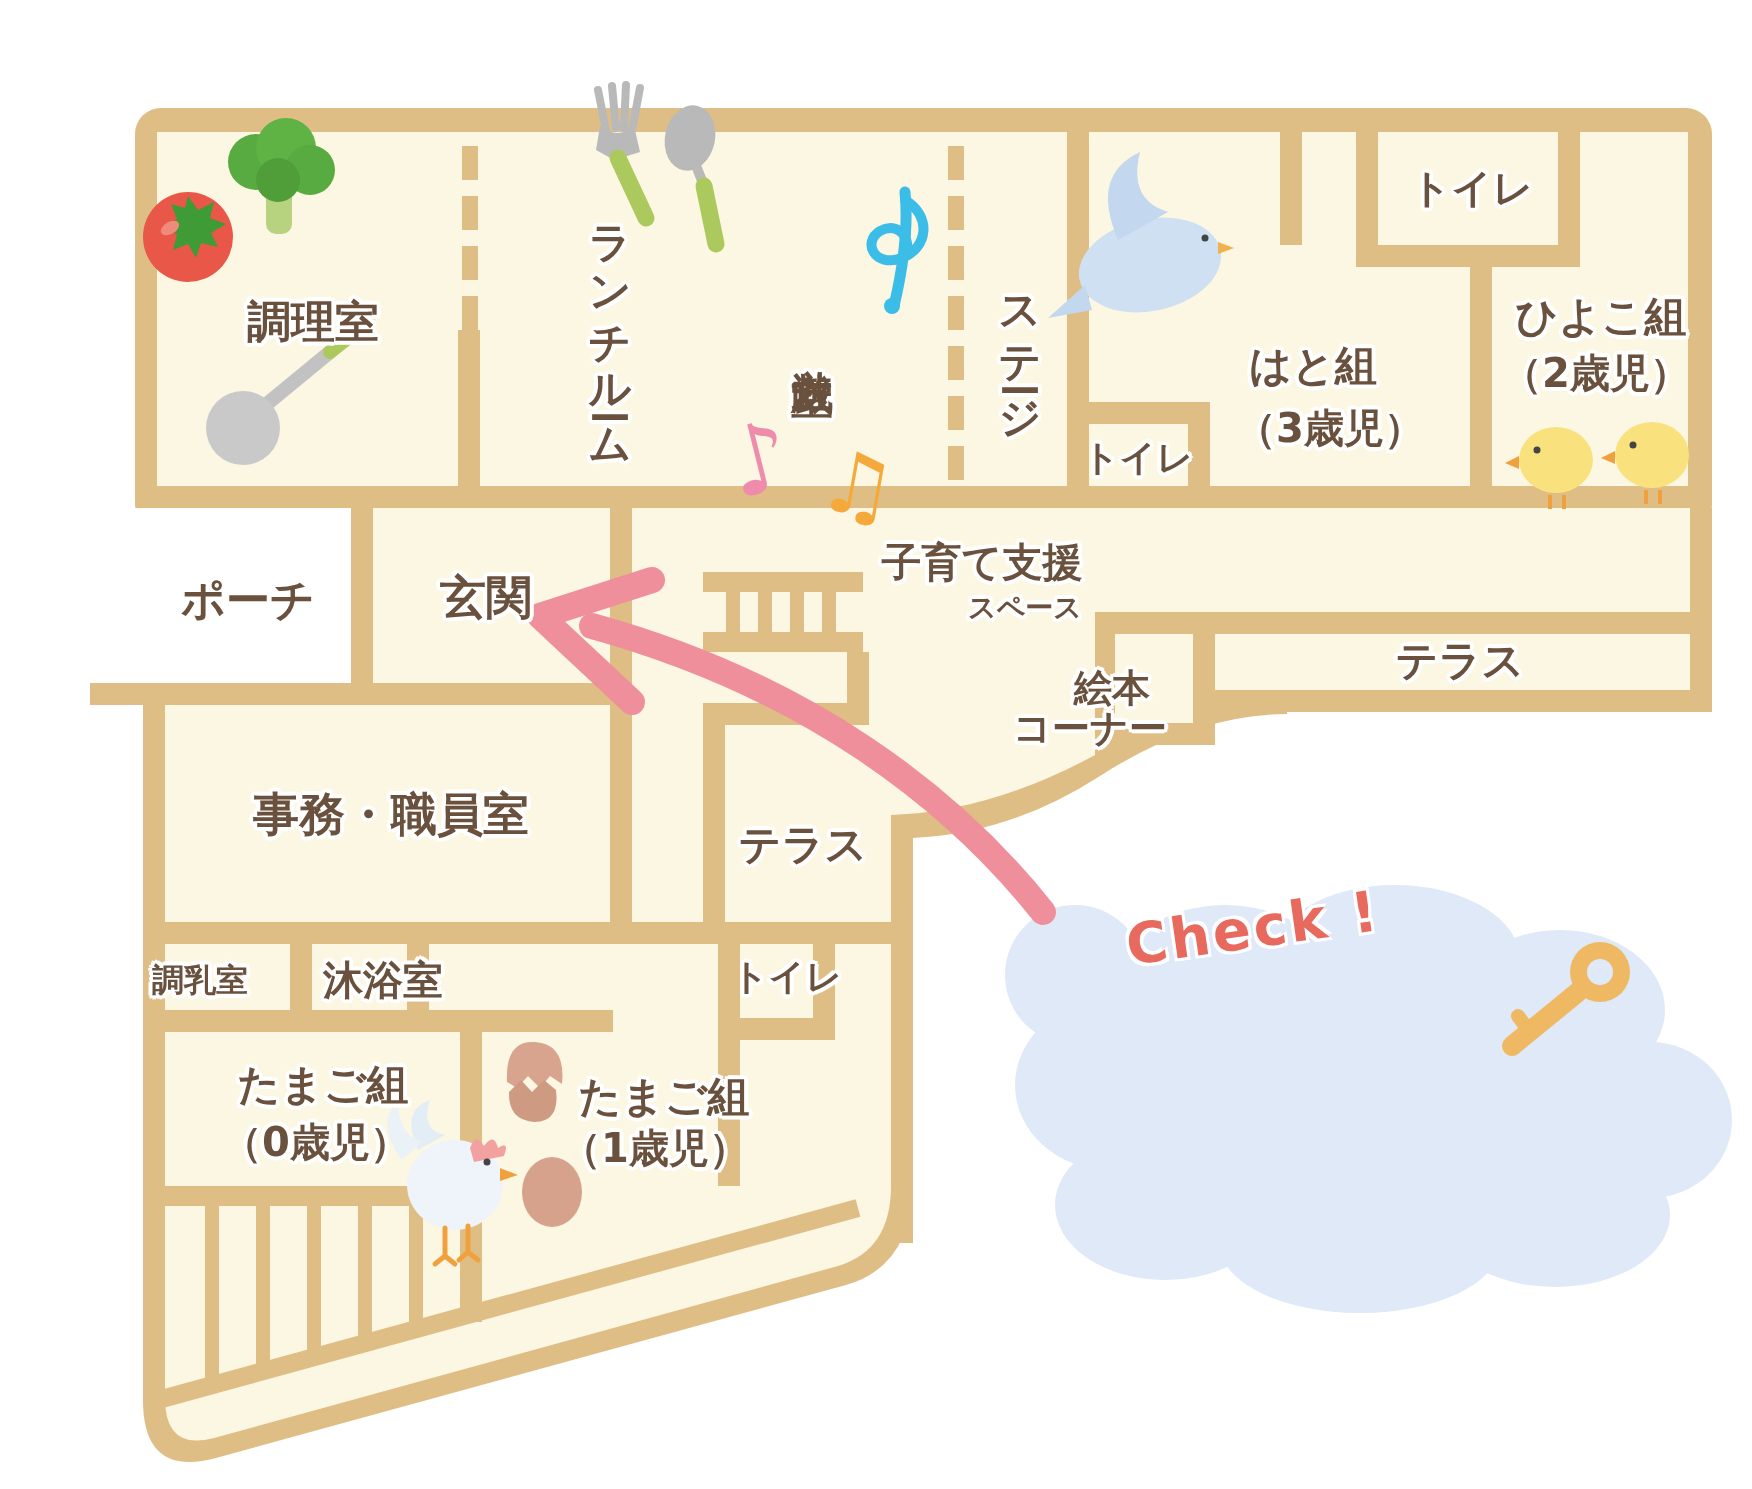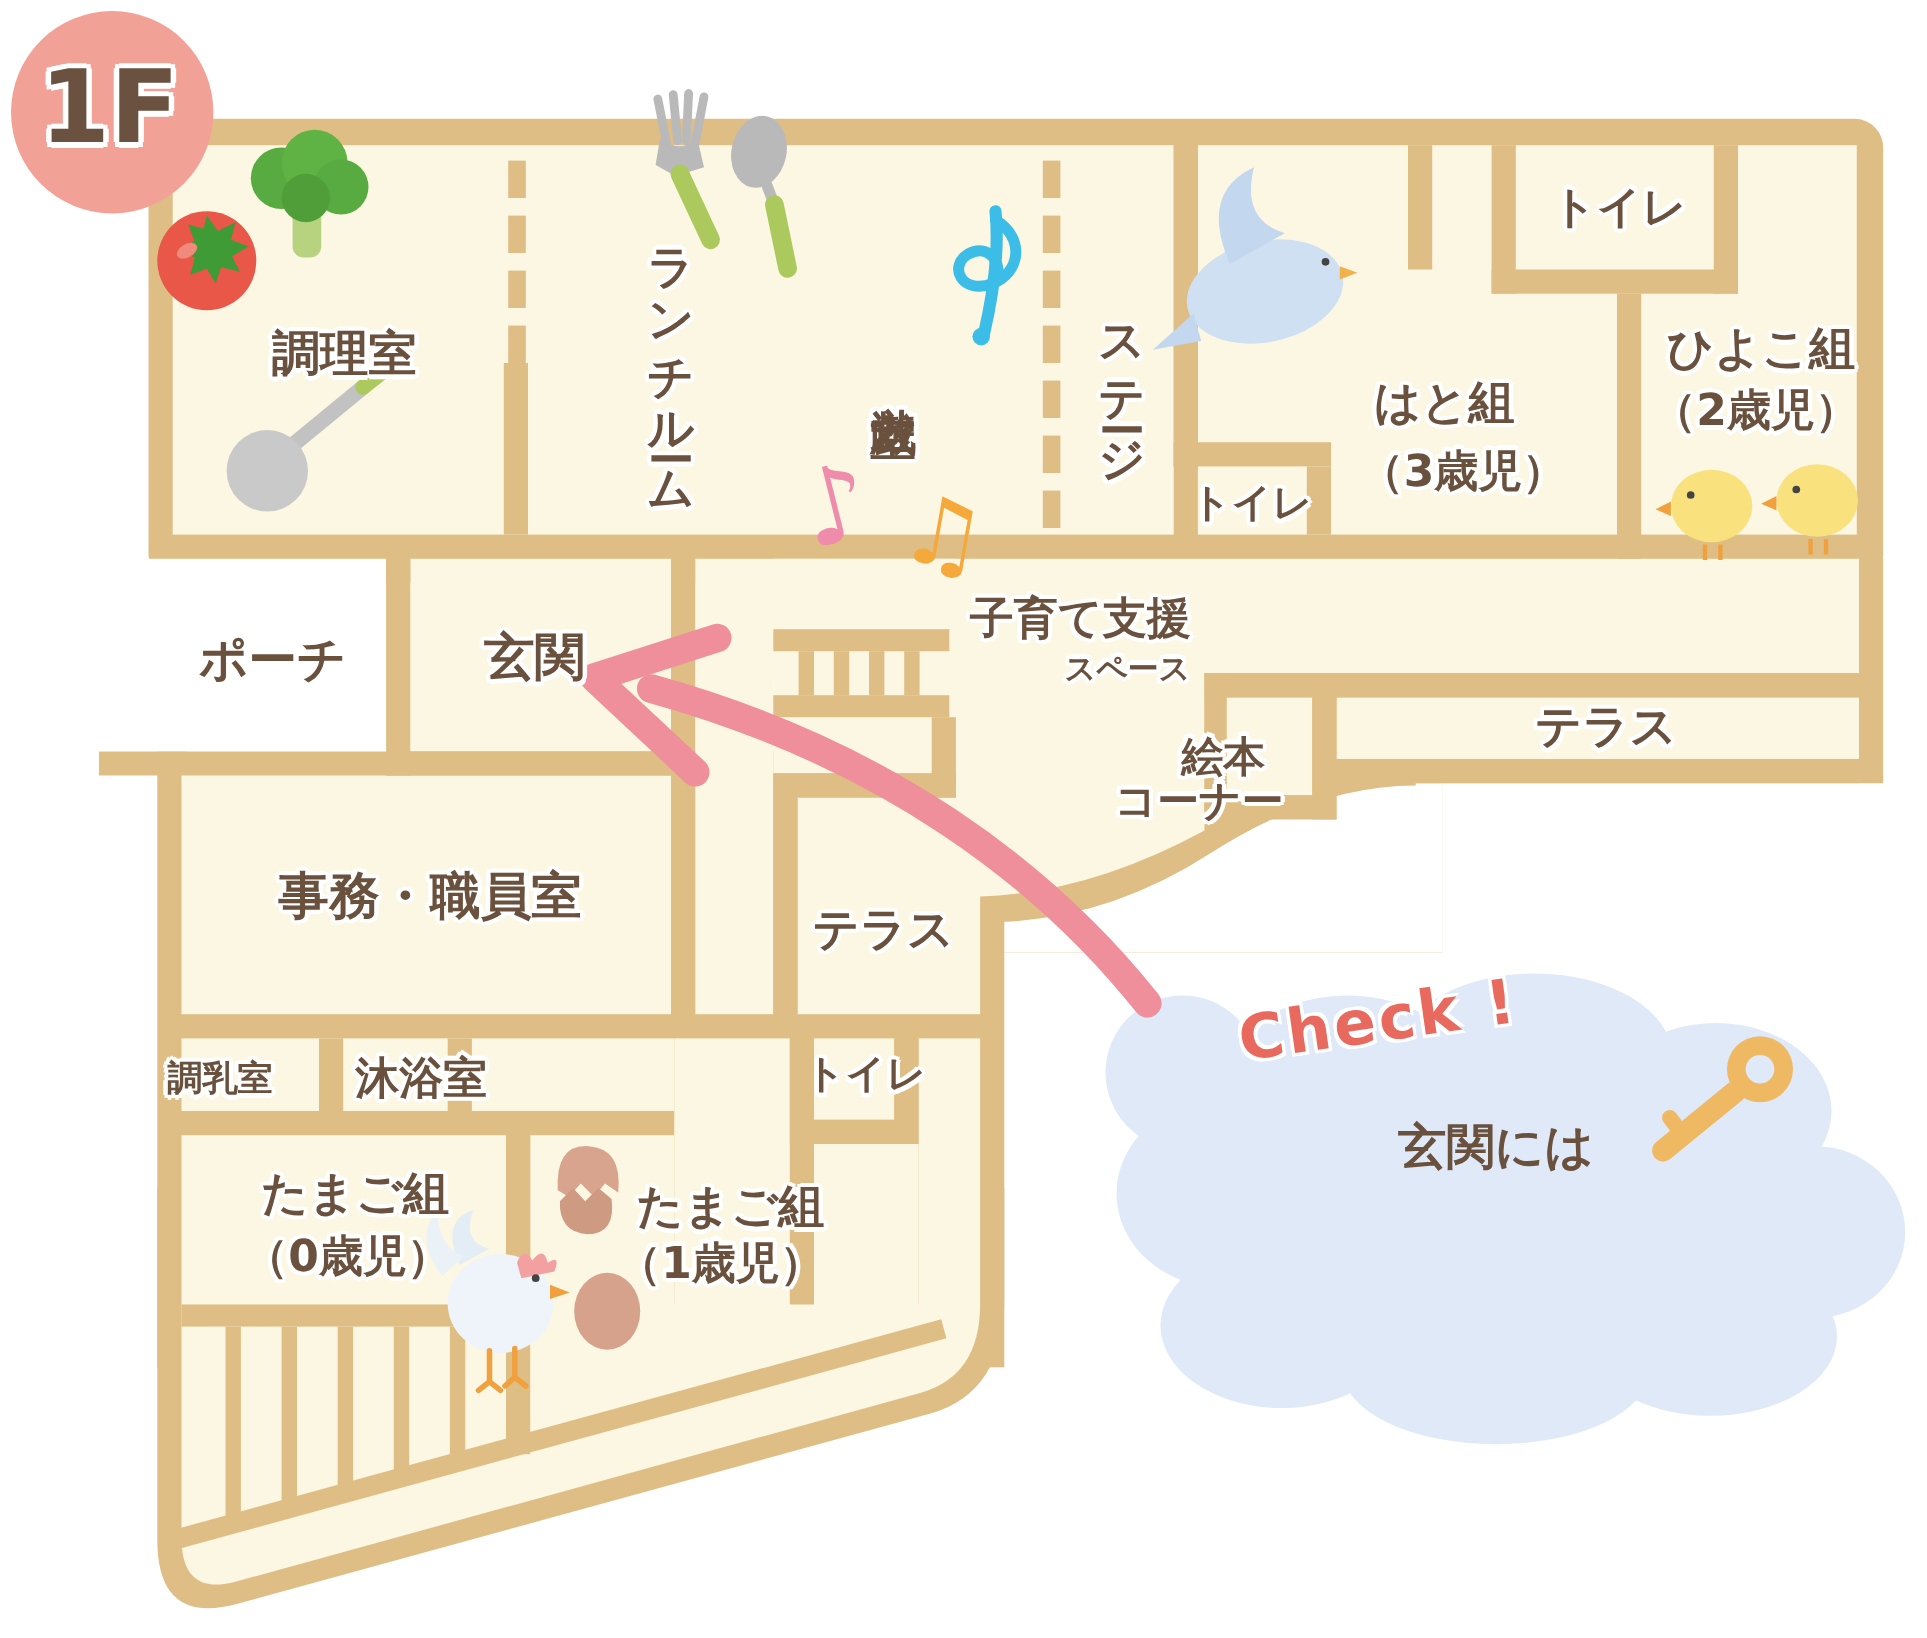--- a/index.html
+++ b/index.html
@@ -236,23 +236,20 @@
     <circle cx="1600" cy="972" r="30" fill="#efb964"></circle>
     <circle cx="1600" cy="972" r="13" fill="#dfe9f7"></circle>
   </g>
 
   <g stroke="#ef8f9b" stroke-width="26" fill="none" stroke-linecap="round" stroke-linejoin="round">
     <path d="M1043,912 C950,795 805,685 592,626"></path>
     <path d="M652,580 L540,616 L632,702"></path>
   </g>
 </svg>
 
-<div class="badge">
-  <div class="badge-text">1F</div>
-</div>
 
 <div class="lbl" style="left:313px;top:322px;font-size:44px">調理室</div>
 <div class="lbl vlbl" style="left:610px;top:322px;font-size:42px">ランチルーム</div>
 <div class="lbl vlbl" style="left:812px;top:340px;font-size:42px">遊戯室</div>
 <div class="lbl vlbl" style="left:1020px;top:345px;font-size:42px">ステージ</div>
 <div class="lbl" style="left:1138px;top:458px;font-size:36px">トイレ</div>
 <div class="lbl" style="left:1313px;top:366px;font-size:42px">はと組</div>
 <div class="lbl" style="left:1330px;top:428px;font-size:40px">（3歳児）</div>
 <div class="lbl" style="left:1472px;top:188px;font-size:40px">トイレ</div>
 <div class="lbl" style="left:1601px;top:317px;font-size:42px">ひよこ組</div>
@@ -268,15 +265,14 @@
 <div class="lbl" style="left:803px;top:845px;font-size:42px">テラス</div>
 <div class="lbl" style="left:200px;top:981px;font-size:32px">調乳室</div>
 <div class="lbl" style="left:383px;top:980px;font-size:40px">沐浴室</div>
 <div class="lbl" style="left:787px;top:977px;font-size:36px">トイレ</div>
 <div class="lbl" style="left:323px;top:1085px;font-size:42px">たまご組</div>
 <div class="lbl" style="left:316px;top:1142px;font-size:40px">（0歳児）</div>
 <div class="lbl" style="left:664px;top:1097px;font-size:42px">たまご組</div>
 <div class="lbl" style="left:655px;top:1148px;font-size:40px">（1歳児）</div>
 
 <div class="lbl check" style="left:1253px;top:928px">Check !</div>
-<div class="lbl cloudtxt" style="left:1360px;top:1043px;font-size:44px">玄関には</div>
 
 </div>
 
 </body></html>

